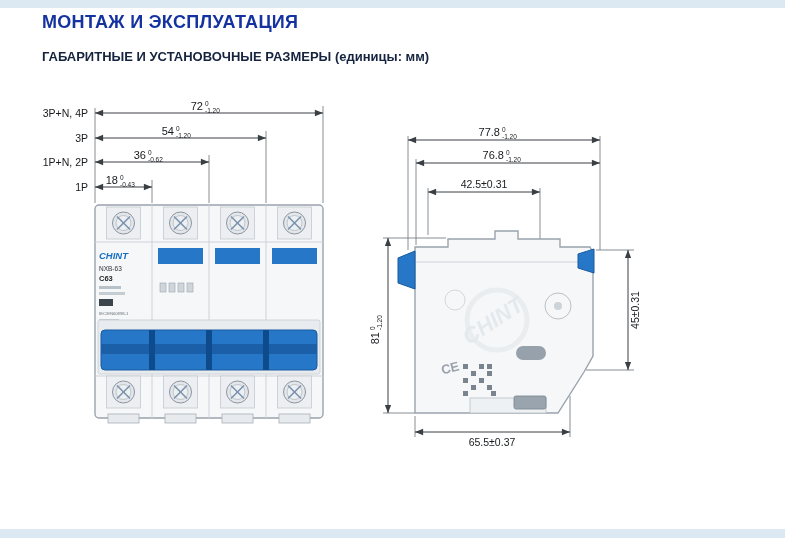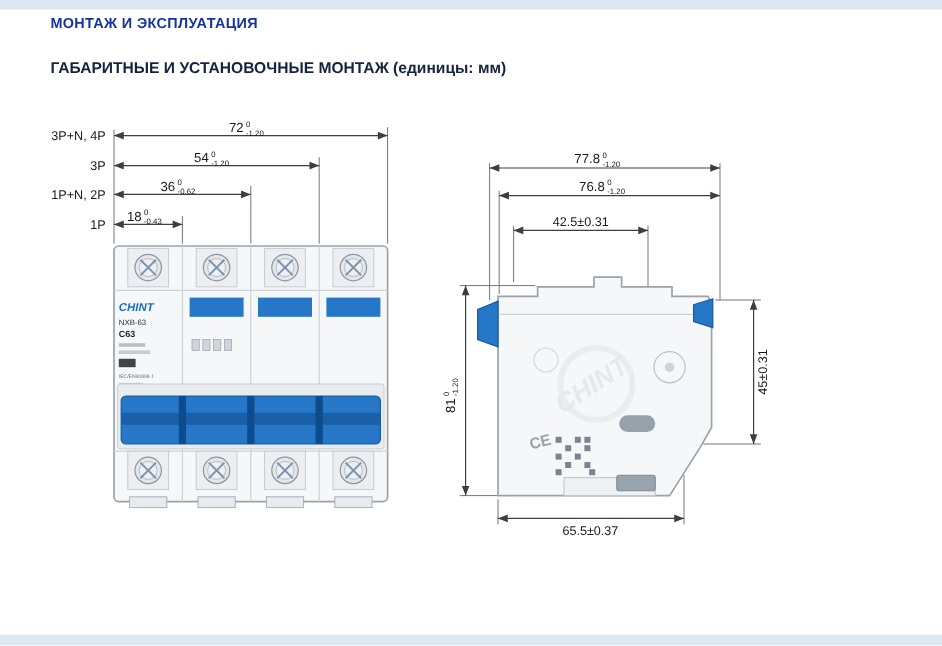--- a/index.html
+++ b/index.html
@@ -8,21 +8,21 @@
     position:relative;
     background:#ffffff;
     font-family:"Liberation Sans", sans-serif;
     overflow:hidden;
   }
   .band { position:absolute; left:0; width:100%; background:#dce8f2; }
   .band-top { top:0; height:8px; }
   .band-bottom { bottom:0; height:9px; }
   .title {
     position:absolute; left:42px; top:12px;
-    font-size:12px; font-weight:bold; color:#1433a0; letter-spacing:.3px;
+    font-size:18px; font-weight:bold; color:#1433a0; letter-spacing:.3px;
   }
   .subtitle {
     position:absolute; left:42px; top:49px;
     font-size:13px; font-weight:bold; color:#15233f;
   }
   svg.drawing { position:absolute; left:0; top:80px; }
 
   
   .dimline { stroke:#3a3f44; stroke-width:1; fill:none; }
   .extline { stroke:#6b7177; stroke-width:0.8; fill:none; }
@@ -38,21 +38,21 @@
   .tinytext { font-size:4.2px; fill:#6a737b; }
   .ce     { font-size:13px; font-weight:bold; fill:#9aa3ad; }
   .wm     { font-size:22px; font-weight:bold; font-style:italic; fill:#e4e9ed; }
 </style>
 </head>
 <body>
 
 <div class="band band-top"></div>
 
 <h1 class="title">МОНТАЖ И ЭКСПЛУАТАЦИЯ</h1>
-<h2 class="subtitle">ГАБАРИТНЫЕ И УСТАНОВОЧНЫЕ МОНТАЖ (единицы: мм)</h2>
+<h2 class="subtitle">ГАБАРИТНЫЕ И УСТАНОВОЧНЫЕ РАЗМЕРЫ (единицы: мм)</h2>
 
 <svg class="drawing" width="785" height="445" viewBox="0 0 785 445">
   <defs>
     <marker id="arr" viewBox="0 0 10 10" refX="9.5" refY="5" markerWidth="9" markerHeight="9" orient="auto-start-reverse">
       <path d="M0.5,1.5 L9.5,5 L0.5,8.5 Z" fill="#3a3f44"></path>
     </marker>
     <g id="term">
       <rect x="-17" y="-16" width="34" height="32" fill="#eceef1" stroke="#c3cad0" stroke-width="0.8"></rect>
       <circle r="11" fill="#e3e7ea" stroke="#8b95a0" stroke-width="1"></circle>
       <circle r="7.5" fill="#edf0f2" stroke="#aab3bb" stroke-width="0.7"></circle>

